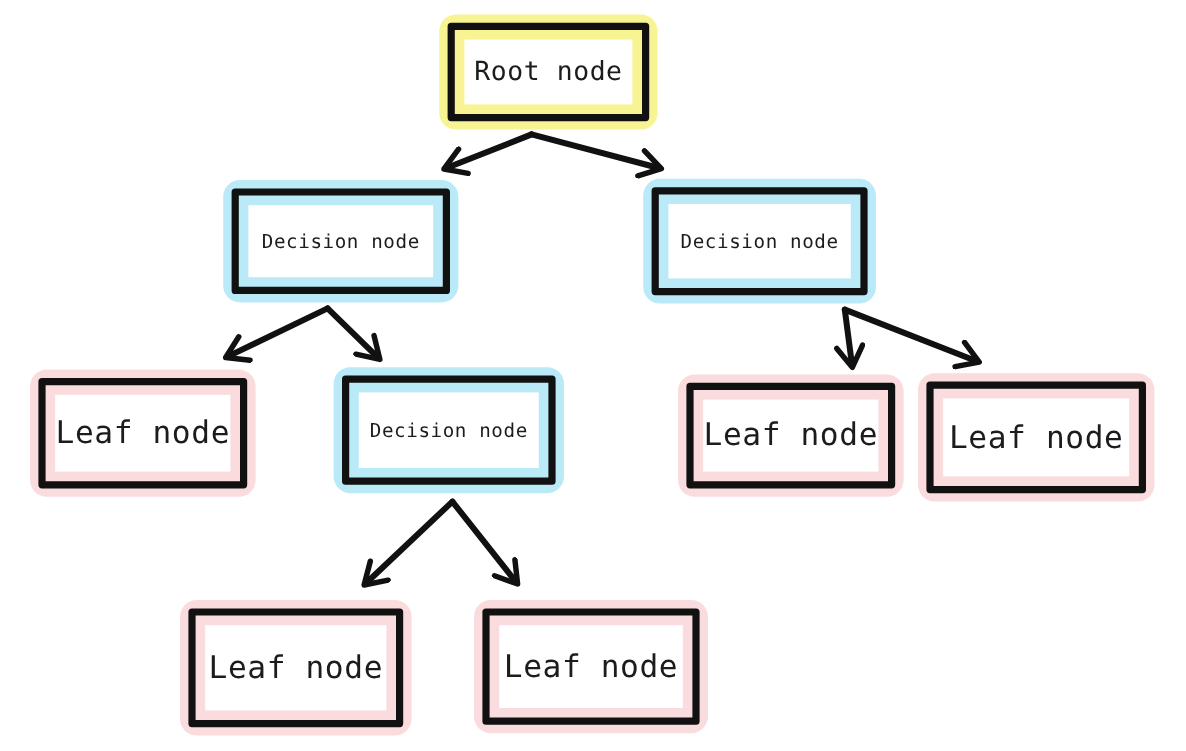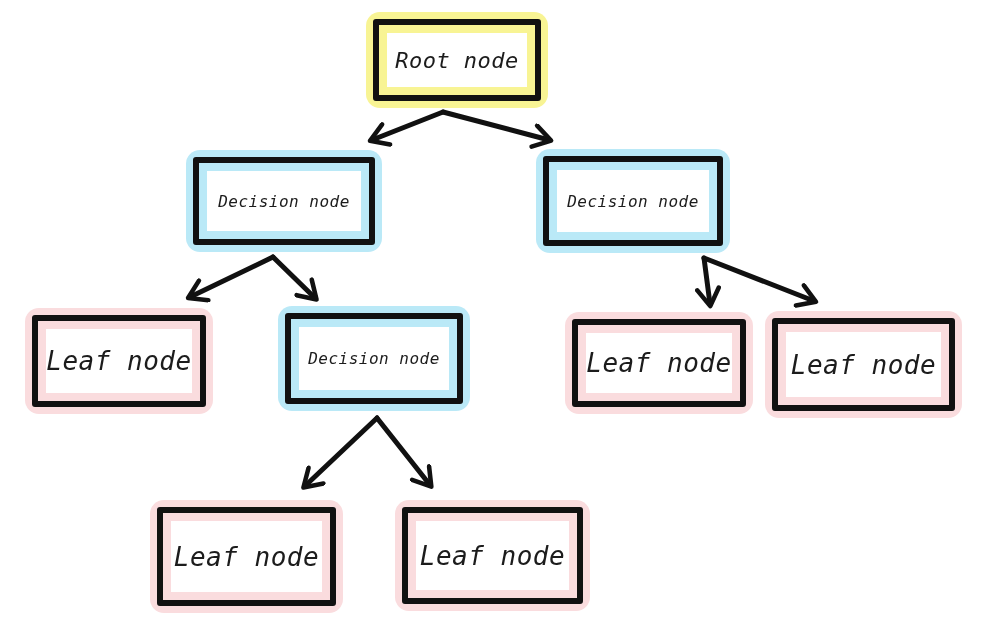--- a/index.html
+++ b/index.html
@@ -19,21 +19,20 @@
     position: absolute;
     left: 0; top: 0;
     width: 988px; height: 626px;
     pointer-events: none;
   }
   .node {
     position: absolute;
     border-radius: 14px;
     box-sizing: border-box;
     padding: 7px;
-    font-style: italic;
   }
   .node-frame {
     width: 100%;
     height: 100%;
     box-sizing: border-box;
     border: 6px solid #111111;
     border-radius: 3px;
     padding: 8px;
   }
   .node-inner {

